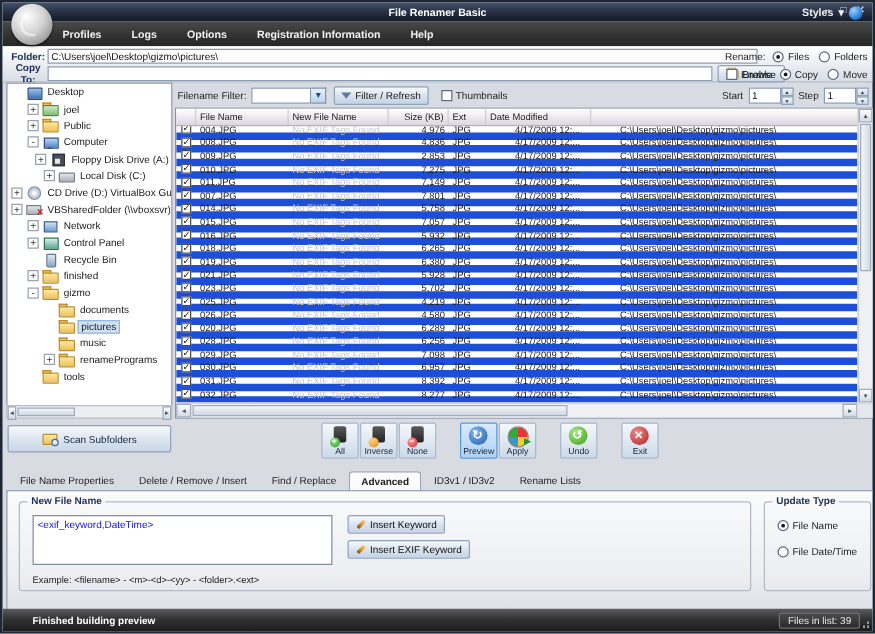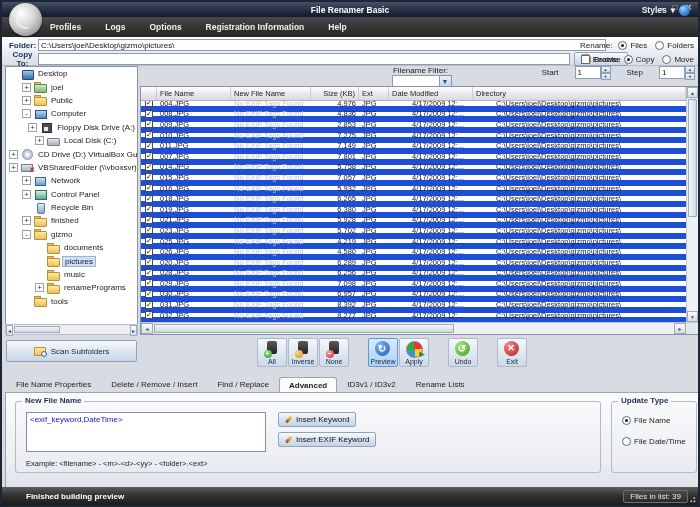--- a/index.html
+++ b/index.html
@@ -100,32 +100,32 @@
   .scan-btn { position:absolute; left:4px; top:338px; width:131px; height:22px;
     background:linear-gradient(#f7fafd,#dde6f0 50%,#c9d6e6); border:1px solid #8fa3bd; border-radius:2px;
     display:flex; align-items:center; justify-content:center; gap:5px; font-size:8px; color:#16233d; cursor:default; }
   .scan-ic { width:12px; height:9px; background:linear-gradient(#ffe9a0,#eec05a); border:1px solid #bb8f35;
     border-radius:1px; position:relative; }
   .scan-ic::after { content:""; position:absolute; right:-2px; bottom:-2px; width:4px; height:4px;
     border:1.5px solid #2f6fc4; border-radius:50%; background:rgba(255,255,255,.7); }
 
   
   .filter-row { position:absolute; left:138px; top:64px; width:559px; height:20px; display:flex;
-    align-items:center; font-size:8px; color:#222;flex-direction:column; }
+    align-items:center; font-size:8px; color:#222; }
   .filter-label { margin-left:2px; }
   .combo { display:flex; margin-left:4px; }
   .combo-input { width:48px; height:13px; }
   .combo-btn { width:12px; height:13px; background:linear-gradient(#eaf2fb,#bcd2ec); border:1px solid #7a96bd;
     border-left:none; color:#1d4e93; font-size:7px; line-height:12px; text-align:center; }
   .filter-btn { display:flex; align-items:center; gap:3px; margin-left:6px; height:15px; padding:0 5px;
     background:linear-gradient(#f7fafd,#d9e3ef 50%,#c5d3e5); border:1px solid #8fa3bd; border-radius:2px; font-size:8px; }
   .funnel { width:0; height:0; border-left:4px solid transparent; border-right:4px solid transparent;
     border-top:5px solid #5b7ca3; position:relative; }
   .thumb-check { display:flex; align-items:center; gap:3px; margin-left:10px; }
-  .startstep { position:absolute; right:4px; display:flex; align-items:center; gap:16px; }
+  .startstep { position:absolute; right:4px; display:flex; align-items:center; gap:4px; }
   .spin-wrap { display:flex; }
   .spin-input { width:26px; height:13px; }
   .spinner { width:10px; height:13px; display:flex; flex-direction:column; }
   .spinner span { flex:1; background:linear-gradient(#f4f7fb,#ccd8e6); border:1px solid #8fa3bd; font-size:4px;
     line-height:5px; text-align:center; color:#334; }
 
   
   .grid { position:absolute; left:138px; top:84px; width:559px; height:249px; background:#fff;
     border:1px solid #8a93a2; display:flex; flex-direction:column; }
   .grid-inner { display:flex; flex:1; min-height:0; }
@@ -497,21 +497,20 @@
               <span class="hcell k-col-fname">File Name</span>
 
               <span class="hcell k-col-nfname">New File Name</span>
 
               <span class="hcell k-col-size">Size (KB)</span>
 
               <span class="hcell k-col-ext">Ext</span>
 
               <span class="hcell k-col-date">Date Modified</span>
 
-              <span class="hcell k-col-dir">Directory</span>
             </span>
         </div>
         <div class="grid-rows">
 
             <div class="grid-row">
               <span class="cell c-check">
                 <span class="gridcheck checked"></span>
               </span>
               <span class="cell c-fname">004.JPG</span>
               <span class="cell c-nfname">No EXIF Tags Found</span>

